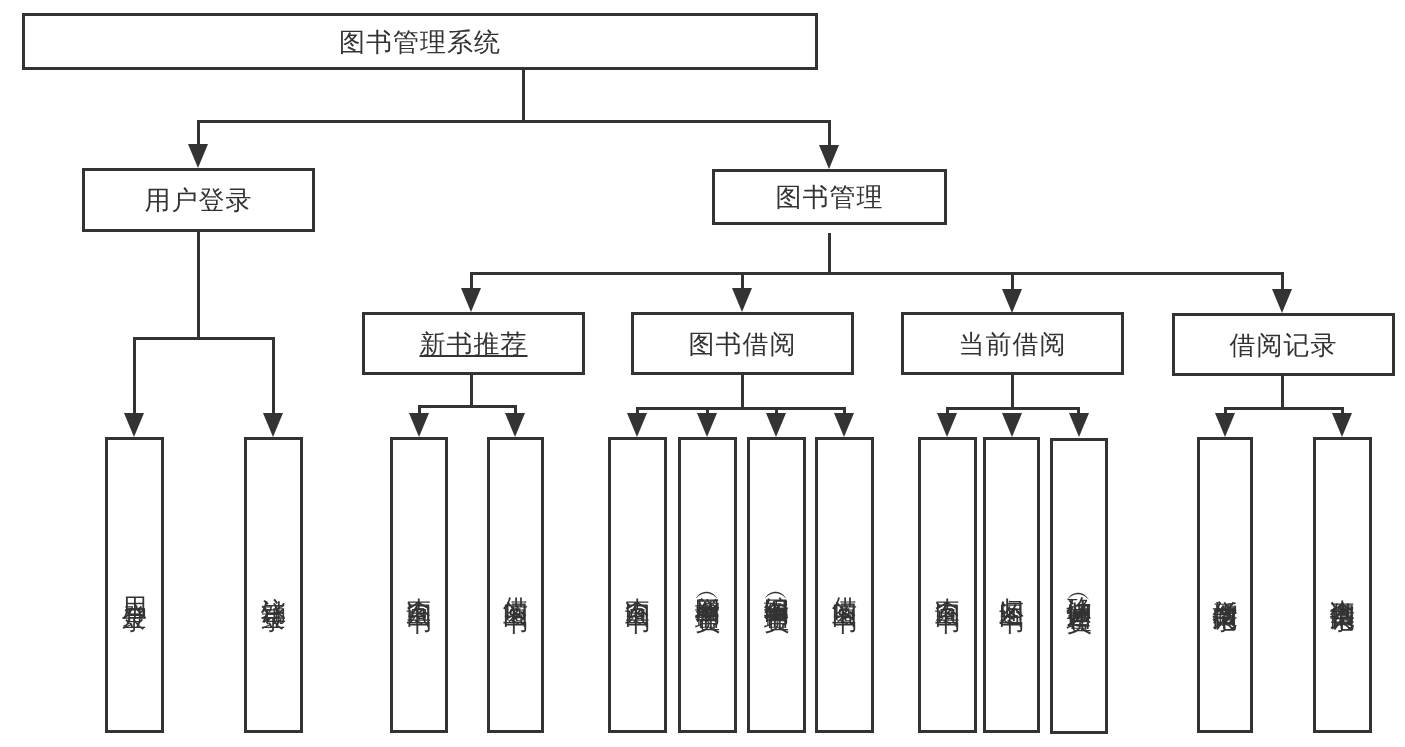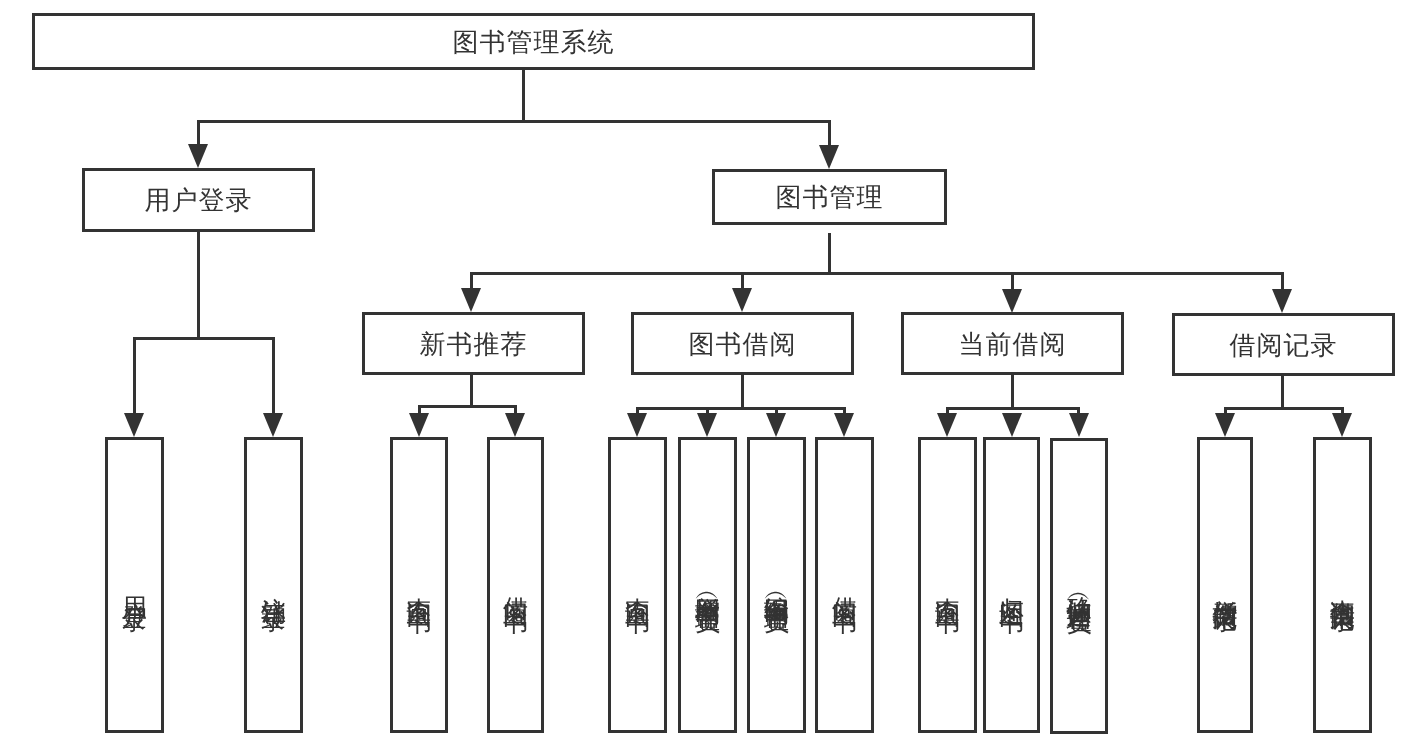--- a/index.html
+++ b/index.html
@@ -48,21 +48,21 @@
     letter-spacing: 1px;
     z-index: 10;
     white-space: nowrap;
   }
 </style>
 </head>
 <body>
 
 <div id="stage">
 
-  <div class="box hbox" style="left:32px; top:13px; width:1003px; height:57px;">图书管理系统</div>
+  <div class="box hbox" style="left:22px; top:13px; width:796px; height:57px;">图书管理系统</div>
 
   <div class="vl" style="left:522px; top:70px; height:52px;"></div>
   <div class="hl" style="left:197px; top:120px; width:634px;"></div>
   <div class="vl" style="left:197px; top:120px; height:30px;"></div>
   <div class="vl" style="left:828px; top:120px; height:30px;"></div>
   <div class="arrow" style="left:188px; top:144px;"></div>
   <div class="arrow" style="left:819px; top:145px;"></div>
 
   <div class="box hbox" style="left:82px; top:168px; width:233px; height:64px;">用户登录</div>
   <div class="box hbox" style="left:712px; top:169px; width:235px; height:56px;">图书管理</div>
@@ -78,21 +78,21 @@
   <div class="hl" style="left:470px; top:272px; width:813px;"></div>
   <div class="vl" style="left:470px; top:272px; height:20px;"></div>
   <div class="vl" style="left:741px; top:272px; height:20px;"></div>
   <div class="vl" style="left:1011px; top:272px; height:20px;"></div>
   <div class="vl" style="left:1281px; top:272px; height:20px;"></div>
   <div class="arrow" style="left:461px; top:288px;"></div>
   <div class="arrow" style="left:732px; top:288px;"></div>
   <div class="arrow" style="left:1002px; top:289px;"></div>
   <div class="arrow" style="left:1272px; top:289px;"></div>
 
-  <div class="box hbox" style="left:362px; top:312px; width:223px; height:63px;">新书推荐</div>
+  <div class="box hbox" style="left:362px; top:312px; width:223px; height:63px;text-decoration:underline;">新书推荐</div>
   <div class="box hbox" style="left:901px; top:312px; width:223px; height:63px;">当前借阅</div>
   <div class="box hbox" style="left:631px; top:312px; width:223px; height:63px;">图书借阅</div>
   <div class="box hbox" style="left:1172px; top:313px; width:223px; height:63px;">借阅记录</div>
 
   <div class="vl" style="left:470px; top:375px; height:32px;"></div>
   <div class="hl" style="left:418px; top:405px; width:99px;"></div>
   <div class="vl" style="left:418px; top:405px; height:12px;"></div>
   <div class="vl" style="left:514px; top:405px; height:12px;"></div>
   <div class="arrow" style="left:409px; top:413px;"></div>
   <div class="arrow" style="left:505px; top:413px;"></div>

